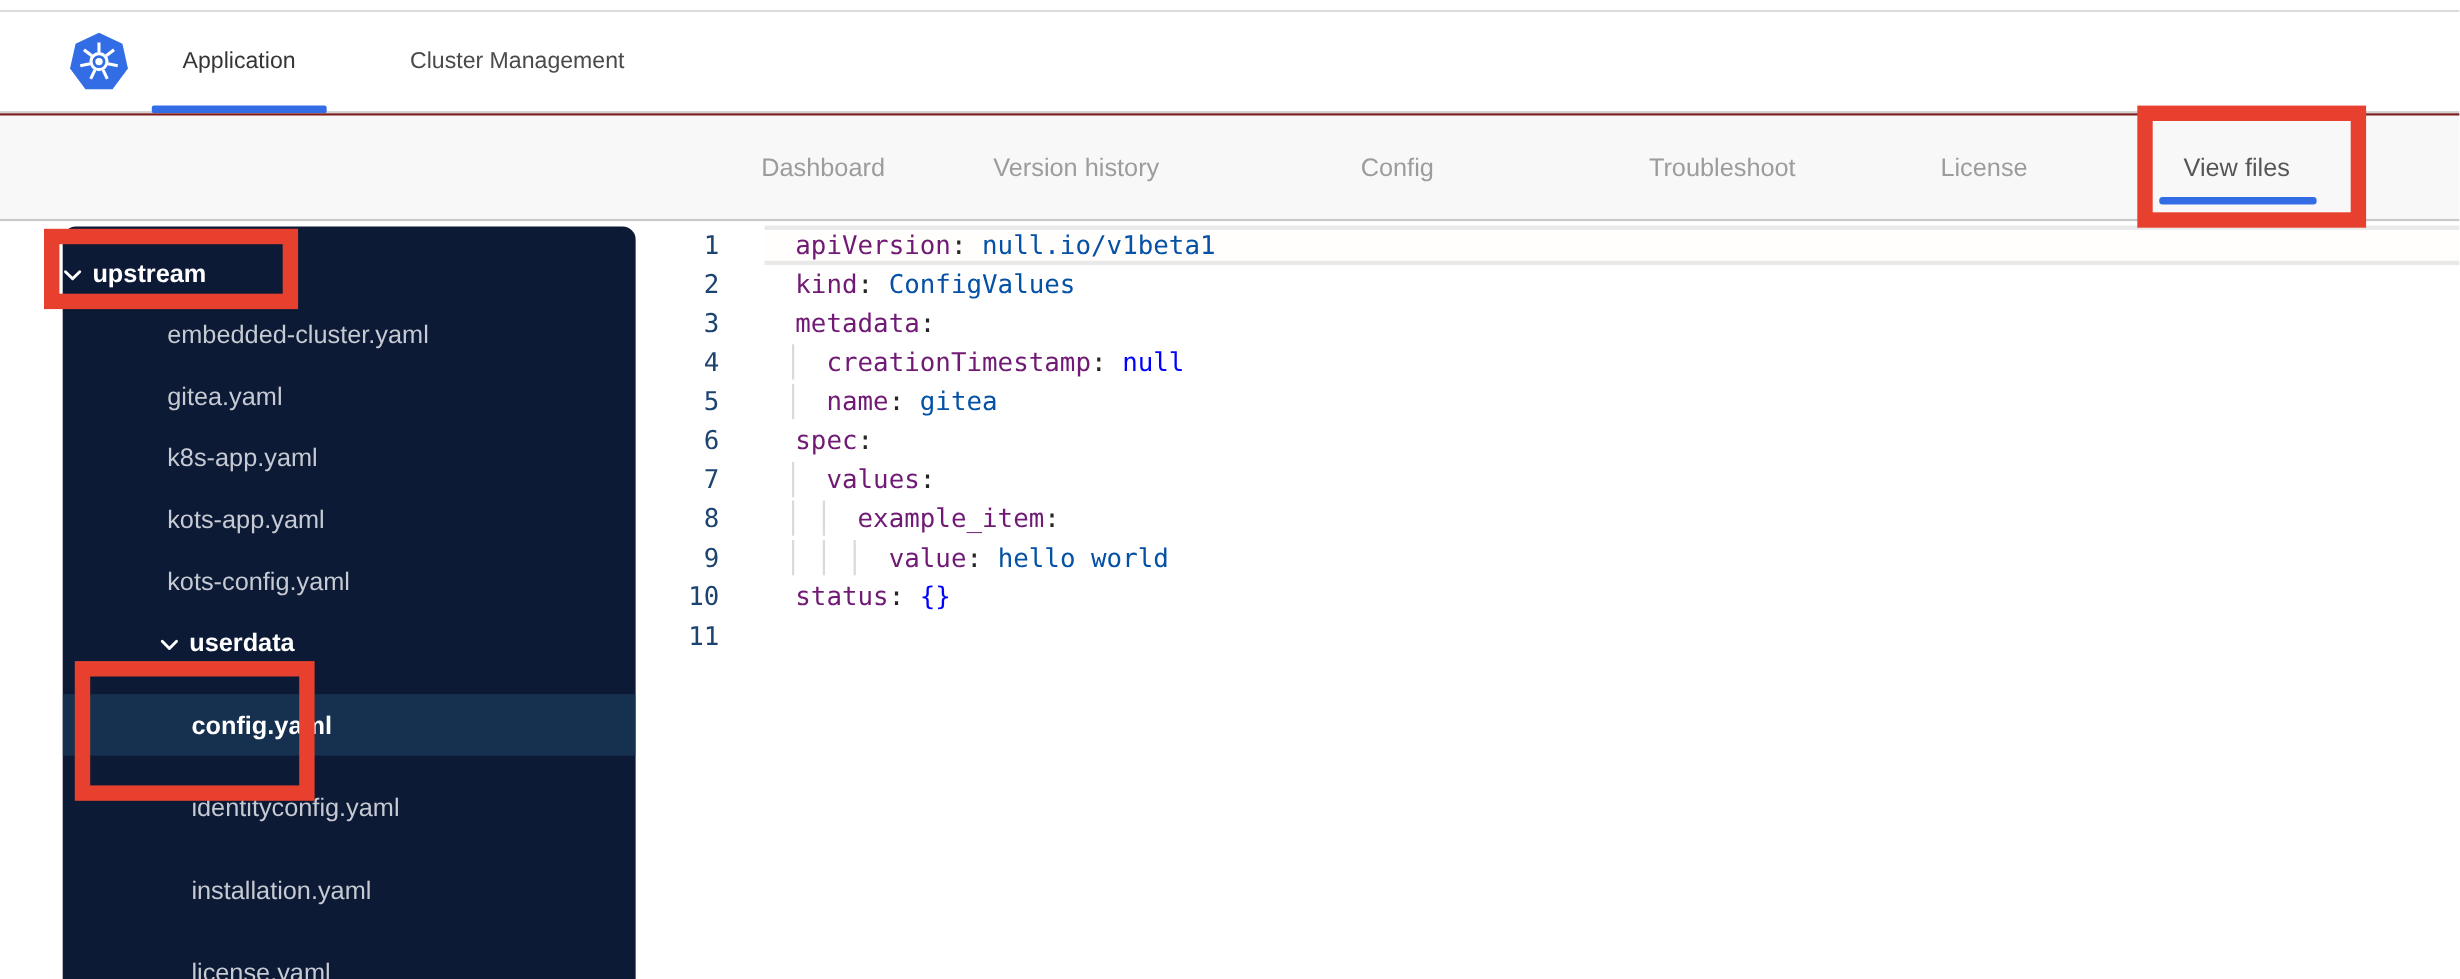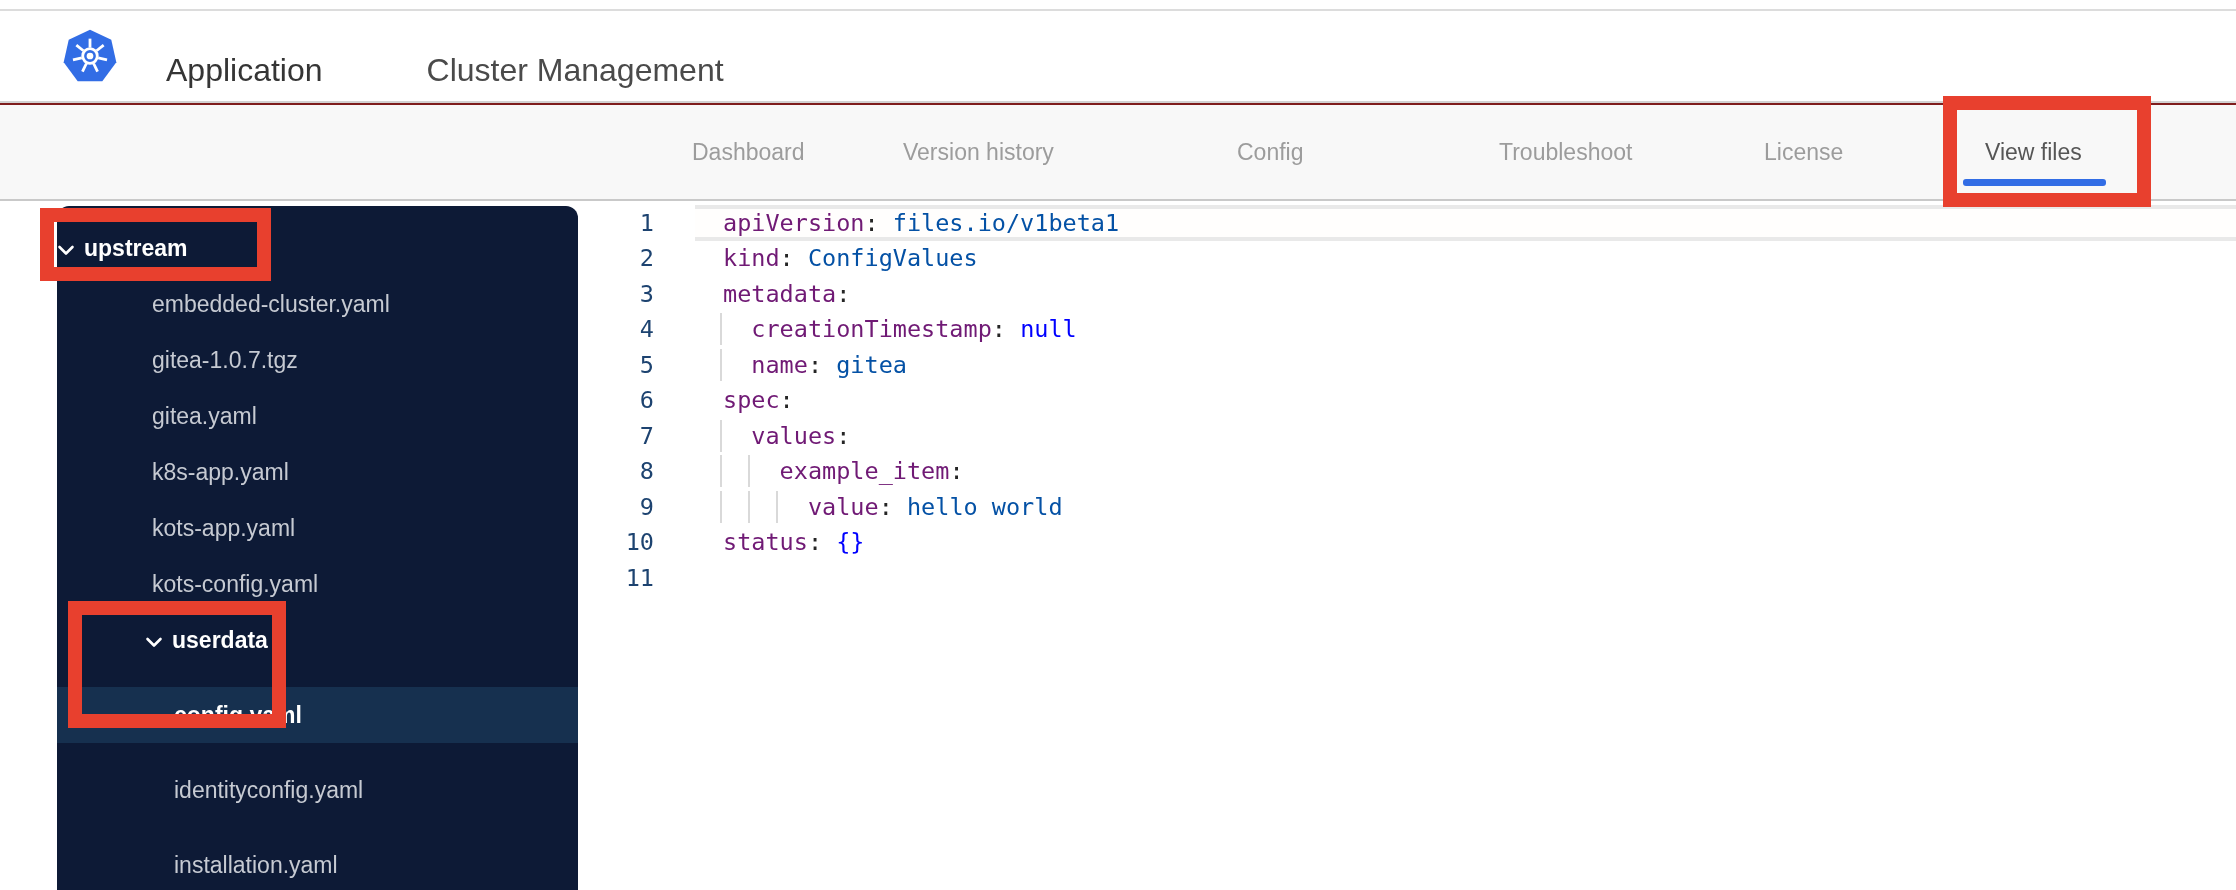--- a/index.html
+++ b/index.html
@@ -17,22 +17,22 @@
 
   
   .app-header {
     position: absolute; left: 0; top: 11px; width: 100%; height: 92px;
     background: #ffffff; border-bottom: 2px solid #d2d2d2;
   }
   .logo-wrap { position: absolute; left: 62px; top: 17px; width: 56px; height: 56px; cursor: pointer; }
   .header-tabs { position: absolute; left: 138px; top: 0; height: 100%; display: flex; gap: 48px; }
   .htab {
     position: relative; height: 100%; padding: 0 28px;
-    display: flex; cursor: pointer;
-    font-size: 32px; color: #4a4a4a; margin-top: 41px;
+    display: flex; align-items: center; cursor: pointer;
+    font-size: 21px; color: #4a4a4a;
   }
   .htab.active { color: #353535; }
   .htab.active::after {
     content: ""; position: absolute; left: 0; right: 0; bottom: -2px;
     height: 7px; background: #326de5; border-radius: 2px;
   }
 
   
   .subnav {
     position: absolute; left: 0; top: 103px; width: 100%; height: 98px;
@@ -166,23 +166,20 @@
           <svg width="18" height="12" viewBox="0 0 18 12">
             <polyline points="2.5,3 9,9.5 15.5,3" fill="none" stroke="#ffffff" stroke-width="2.6" stroke-linecap="round" stroke-linejoin="round"></polyline>
           </svg>
         </span>
         <span>upstream</span>
       </div>
       <div class="tree-row file pad-file-1">
         <span>embedded-cluster.yaml</span>
       </div>
       <div class="tree-row file pad-file-1">
-        <span>gitea-1.0.7.tgz</span>
-      </div>
-      <div class="tree-row file pad-file-1">
         <span>gitea.yaml</span>
       </div>
       <div class="tree-row file pad-file-1">
         <span>k8s-app.yaml</span>
       </div>
       <div class="tree-row file pad-file-1">
         <span>kots-app.yaml</span>
       </div>
       <div class="tree-row file pad-file-1">
         <span>kots-config.yaml</span>
@@ -205,21 +202,21 @@
         <span>installation.yaml</span>
       </div>
       <div class="tree-row file pad-file-2">
         <span>license.yaml</span>
       </div>
     </aside>
 
   <section class="editor">
       <div class="code-line current">
         <span class="ln">1</span>
-        <span class="lc"><span class="tk-key">apiVersion</span><span class="tk-pun">: </span><span class="tk-val">files.io/v1beta1</span></span>
+        <span class="lc"><span class="tk-key">apiVersion</span><span class="tk-pun">: </span><span class="tk-val">null.io/v1beta1</span></span>
       </div>
       <div class="code-line">
         <span class="ln">2</span>
         <span class="lc"><span class="tk-key">kind</span><span class="tk-pun">: </span><span class="tk-val">ConfigValues</span></span>
       </div>
       <div class="code-line">
         <span class="ln">3</span>
         <span class="lc"><span class="tk-key">metadata</span><span class="tk-pun">:</span></span>
       </div>
       <div class="code-line">

